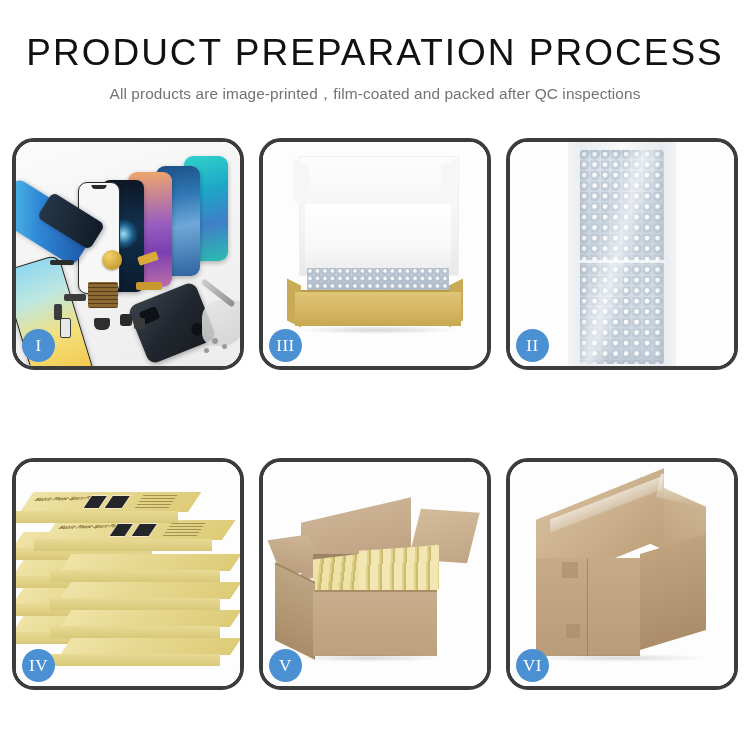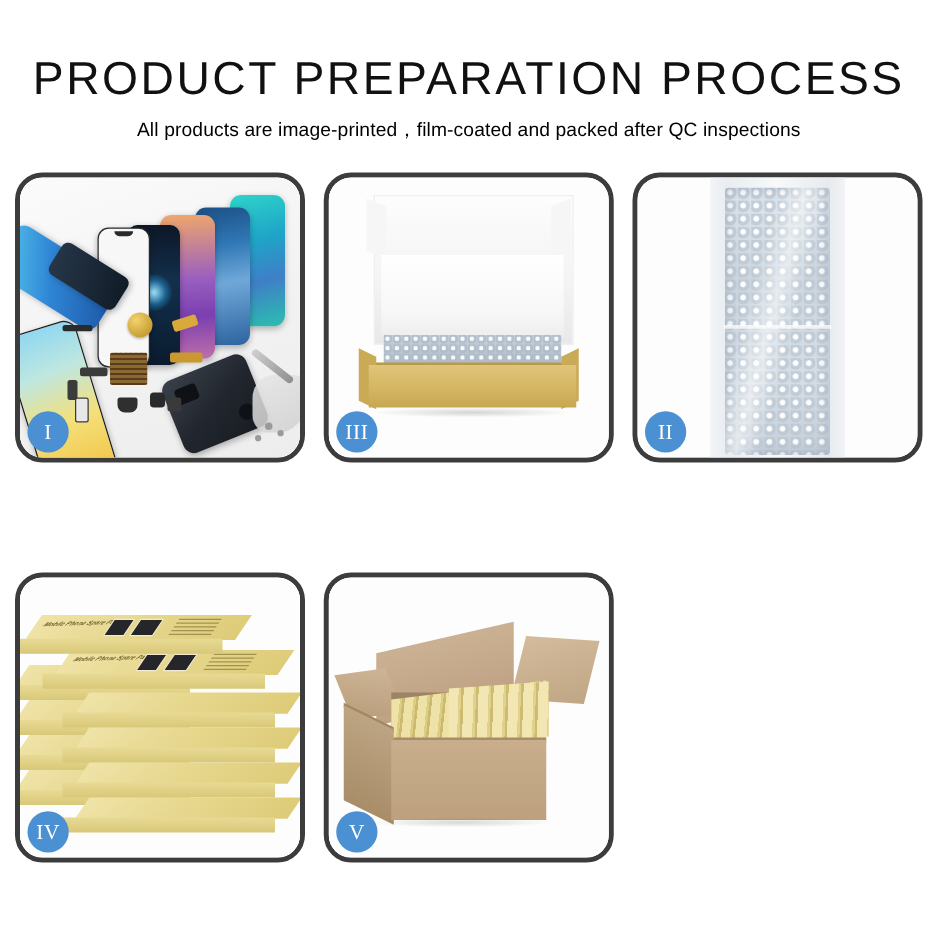--- a/index.html
+++ b/index.html
@@ -6,35 +6,35 @@
   body{
     width:750px;height:750px;
     background:#ffffff;
     font-family:"Liberation Sans","DejaVu Sans",sans-serif;
     overflow:hidden;
     position:relative;
   }
   .page{width:750px;height:750px;position:relative;}
 
   
-  .header{padding-top:44px;text-align:center;}
+  .header{padding-top:34px;text-align:center;}
   .title{
     font-size:37px;
     font-weight:500;
     letter-spacing:2.0px;
     color:#111111;
     line-height:1.05;
     white-space:nowrap;
   }
   .subtitle{
     margin-top:11px;
     font-size:15.4px;
     font-weight:400;
     letter-spacing:0.1px;
-    color:#000000;
+    color:#737373;
     white-space:nowrap;
   }
 
   
   .grid{
     position:absolute;
     left:12px;top:138px;
     width:726px;
     display:grid;
     grid-template-columns:232px 232px 232px;
@@ -349,15 +349,31 @@
         <div class="c5-goods2"></div>
         <div class="c5-rim"></div>
         <div class="c5-rimL"></div>
         <div class="c5-left"></div>
         <div class="c5-front"></div>
         <div class="c5-shadow"></div>
       </div>
       <div class="badge">V</div>
     </div>
 
+    <div class="panel">
+      <div class="stage">
+        <div class="p6bg"></div>
+        <div class="c6-topR"></div>
+        <div class="c6-top"></div>
+        <div class="c6-tapeEdge"></div>
+        <div class="c6-tape"></div>
+        <div class="c6-right"></div>
+        <div class="c6-front"></div>
+        <div class="c6-seamV"></div>
+        <div class="c6-patch1"></div>
+        <div class="c6-patch2"></div>
+        <div class="c6-shadow"></div>
+      </div>
+      <div class="badge">VI</div>
+    </div>
 
   </div>
 </div>
 
 </body></html>

